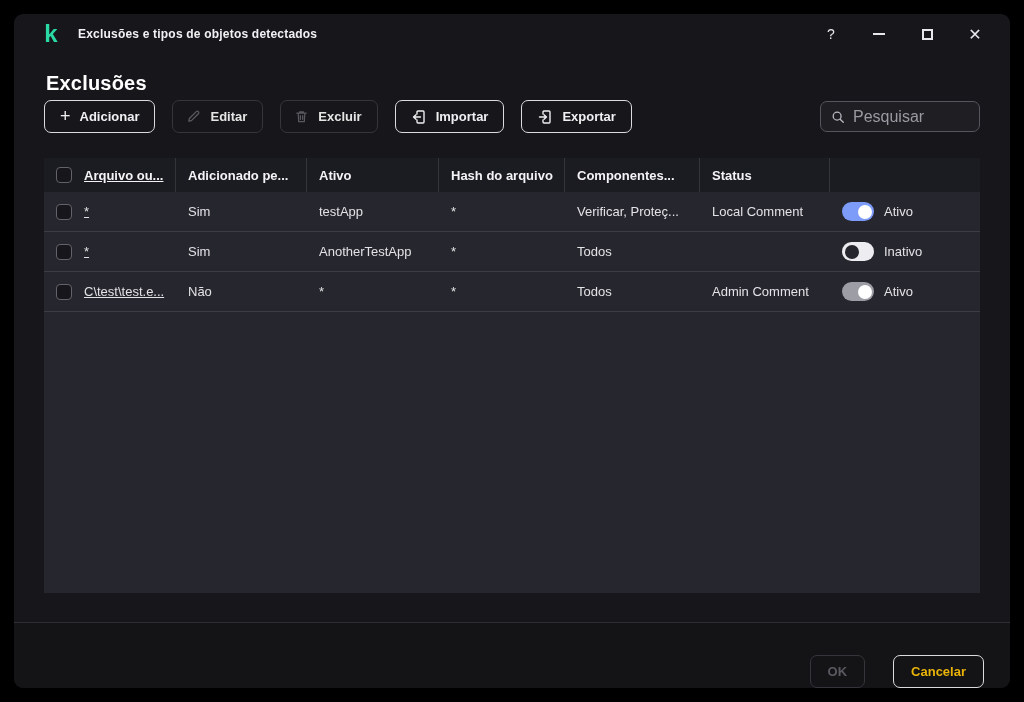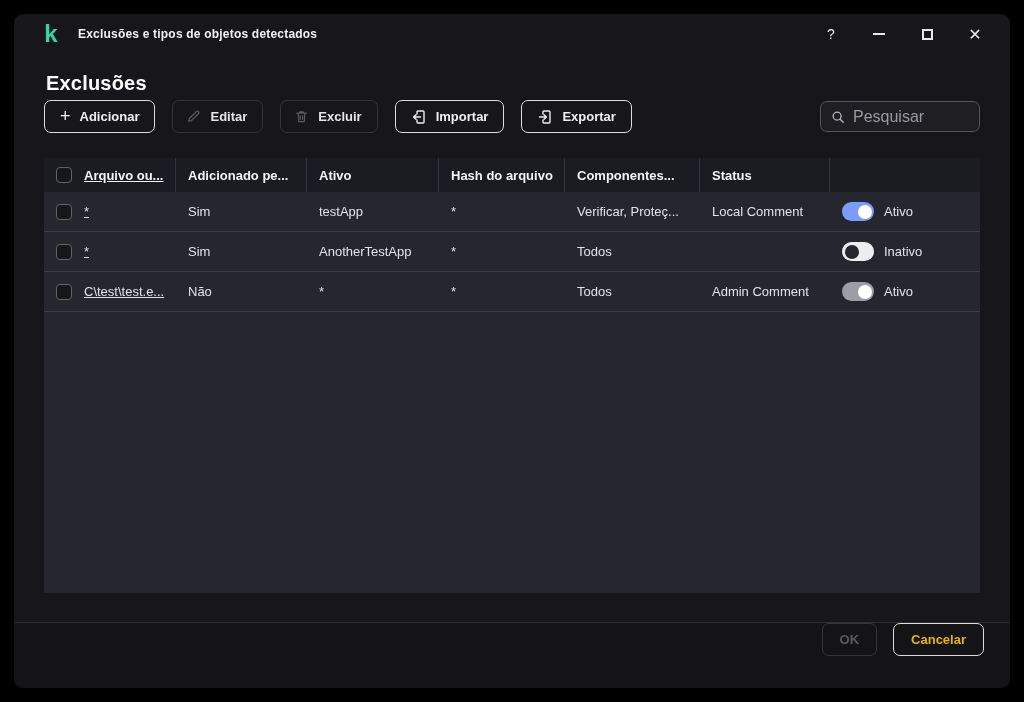--- a/index.html
+++ b/index.html
@@ -66,21 +66,21 @@
   .toggle-on  { background:#7d9bf8; }
   .toggle-on .knob { right:2.5px; background:#ffffff; }
   .toggle-off { background:#ececf1; }
   .toggle-off .knob { left:2.5px; background:#26262e; }
   .toggle-on-gray { background:#9d9da5; }
   .toggle-on-gray .knob { right:2.5px; background:#ffffff; }
 
   
   .footer-divider { position:absolute; left:0; right:0; top:608px; border-top:1px solid #2e2e35; }
   .footer { position:absolute; left:0; right:0; top:609px; bottom:0; background:#141417;
-            display:flex; align-items:flex-start; justify-content:flex-end; gap:16px; padding-right:26px; }
+            display:flex; align-items:flex-end; justify-content:flex-end; gap:28px; padding-right:26px; }
   .fbtn { height:33px; padding:0 17px; background:transparent; border:1px solid #dcdce0;
           border-radius:7px; color:#eab308; font-size:13px; font-weight:bold; cursor:pointer; }
   .fbtn.disabled { border-color:#35353c; color:#595960; cursor:default; }
 </style>
 </head>
 <body>
 
 <div class="window">
 
   <div class="titlebar">

